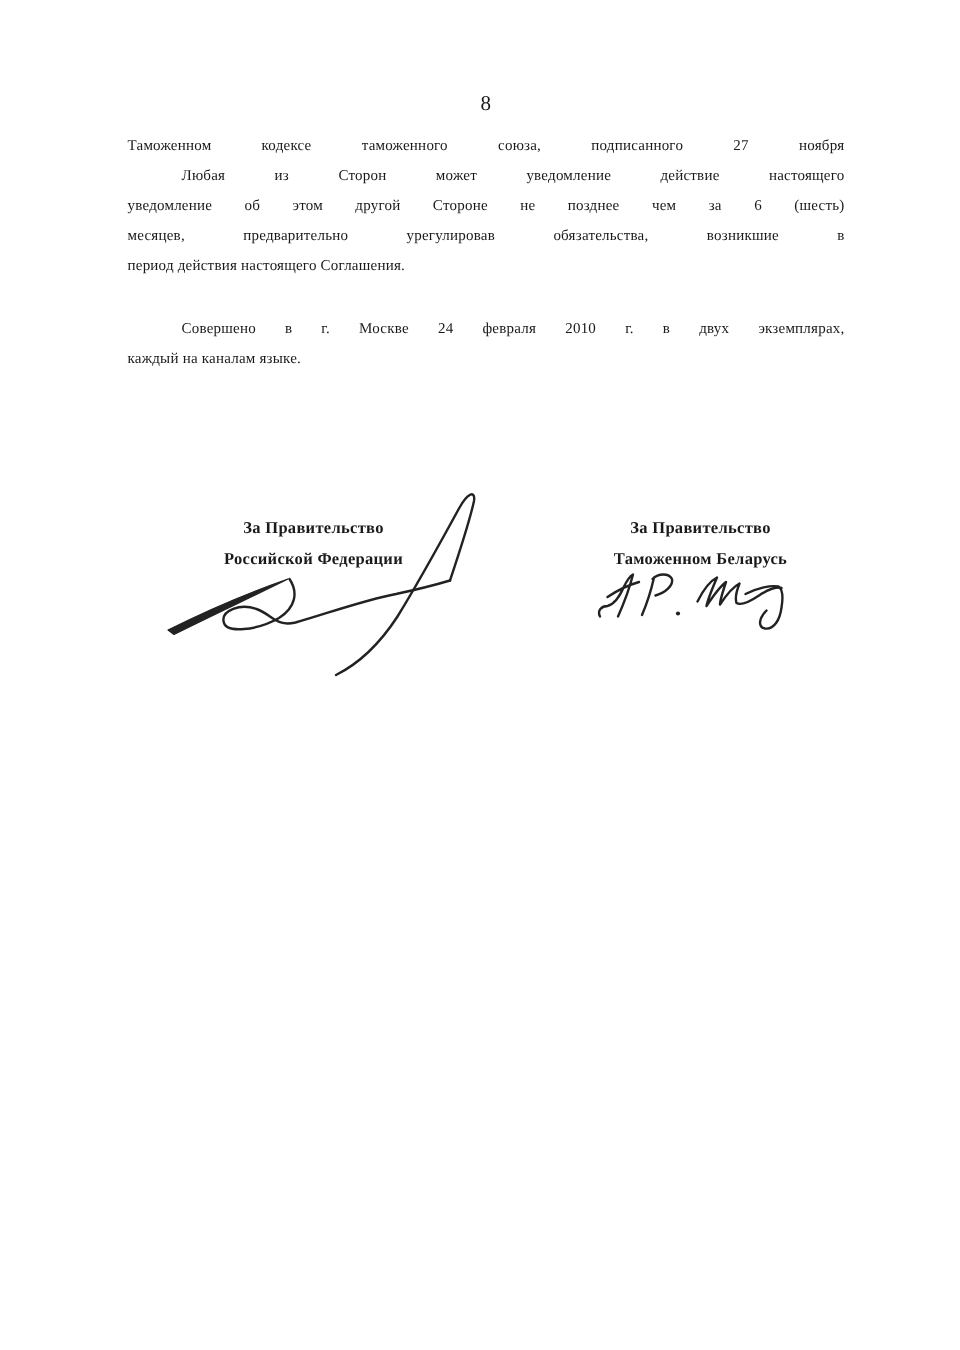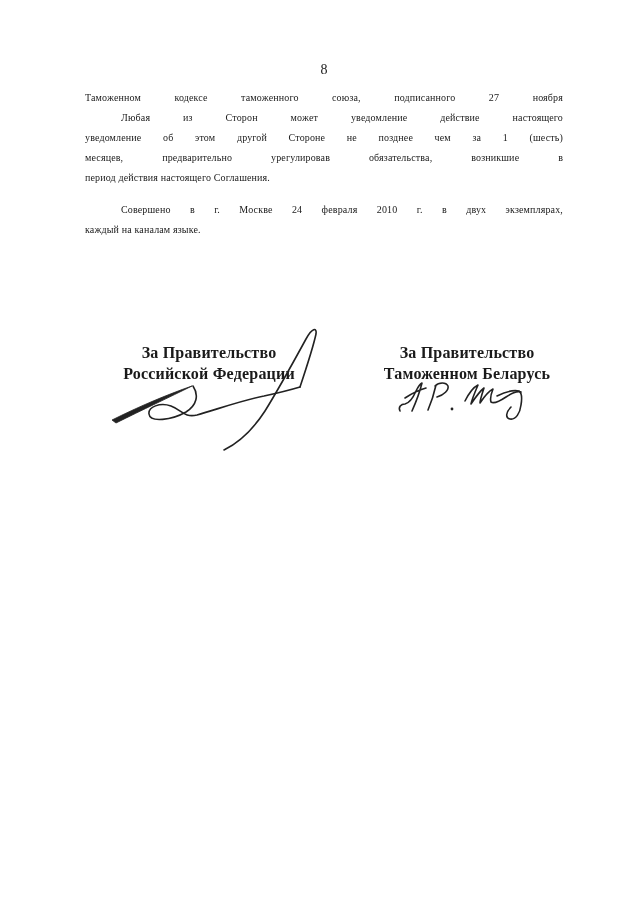--- a/index.html
+++ b/index.html
@@ -26,31 +26,31 @@
     position: absolute;
     top: 88px; left: 85px; width: 478px;
     font-size: 10px;
     line-height: 20px;
     letter-spacing: 0.15px;
   }
   .line { min-height: 20px; }
   
   .line.j { text-align: justify; text-align-last: justify; }
   .line.ind { padding-left: 36px; }
-  .para-final { margin-top: 12px; }
+  .para-final { margin-top: 22px; }
   .sig-labels {
     position: absolute;
     top: 342px; left: 0; width: 640px;
     height: 44px;
   }
   .sig-label {
     position: absolute;
     width: 220px;
     text-align: center;
-    font-size: 16px;
+    font-size: 11px;
     font-weight: bold;
     line-height: 21px;
     letter-spacing: 0.2px;
   }
   .sig-label.left  { left: 99px; }
   .sig-label.right { left: 357px; }
   .sig-svg {
     position: absolute;
     left: 90px; top: 320px;
     width: 460px; height: 148px;
@@ -65,21 +65,21 @@
   <div class="page-num">8</div>
 
   <div class="text-block">
 
     <div>
       <div class="line j">Таможенном кодексе таможенного союза, подписанного 27 ноября</div>
     </div>
 
     <div>
       <div class="line j ind">Любая из Сторон может уведомление действие настоящего</div>
-      <div class="line j">уведомление об этом другой Стороне не позднее чем за 1 (шесть)</div>
+      <div class="line j">уведомление об этом другой Стороне не позднее чем за 6 (шесть)</div>
       <div class="line j">месяцев, предварительно урегулировав обязательства, возникшие в</div>
       <div class="line">период действия настоящего Соглашения.</div>
     </div>
 
     <div class="para-final">
       <div class="line j ind">Совершено в г. Москве 24 февраля 2010 г. в двух экземплярах,</div>
       <div class="line">каждый на каналам языке.</div>
     </div>
   </div>
 

